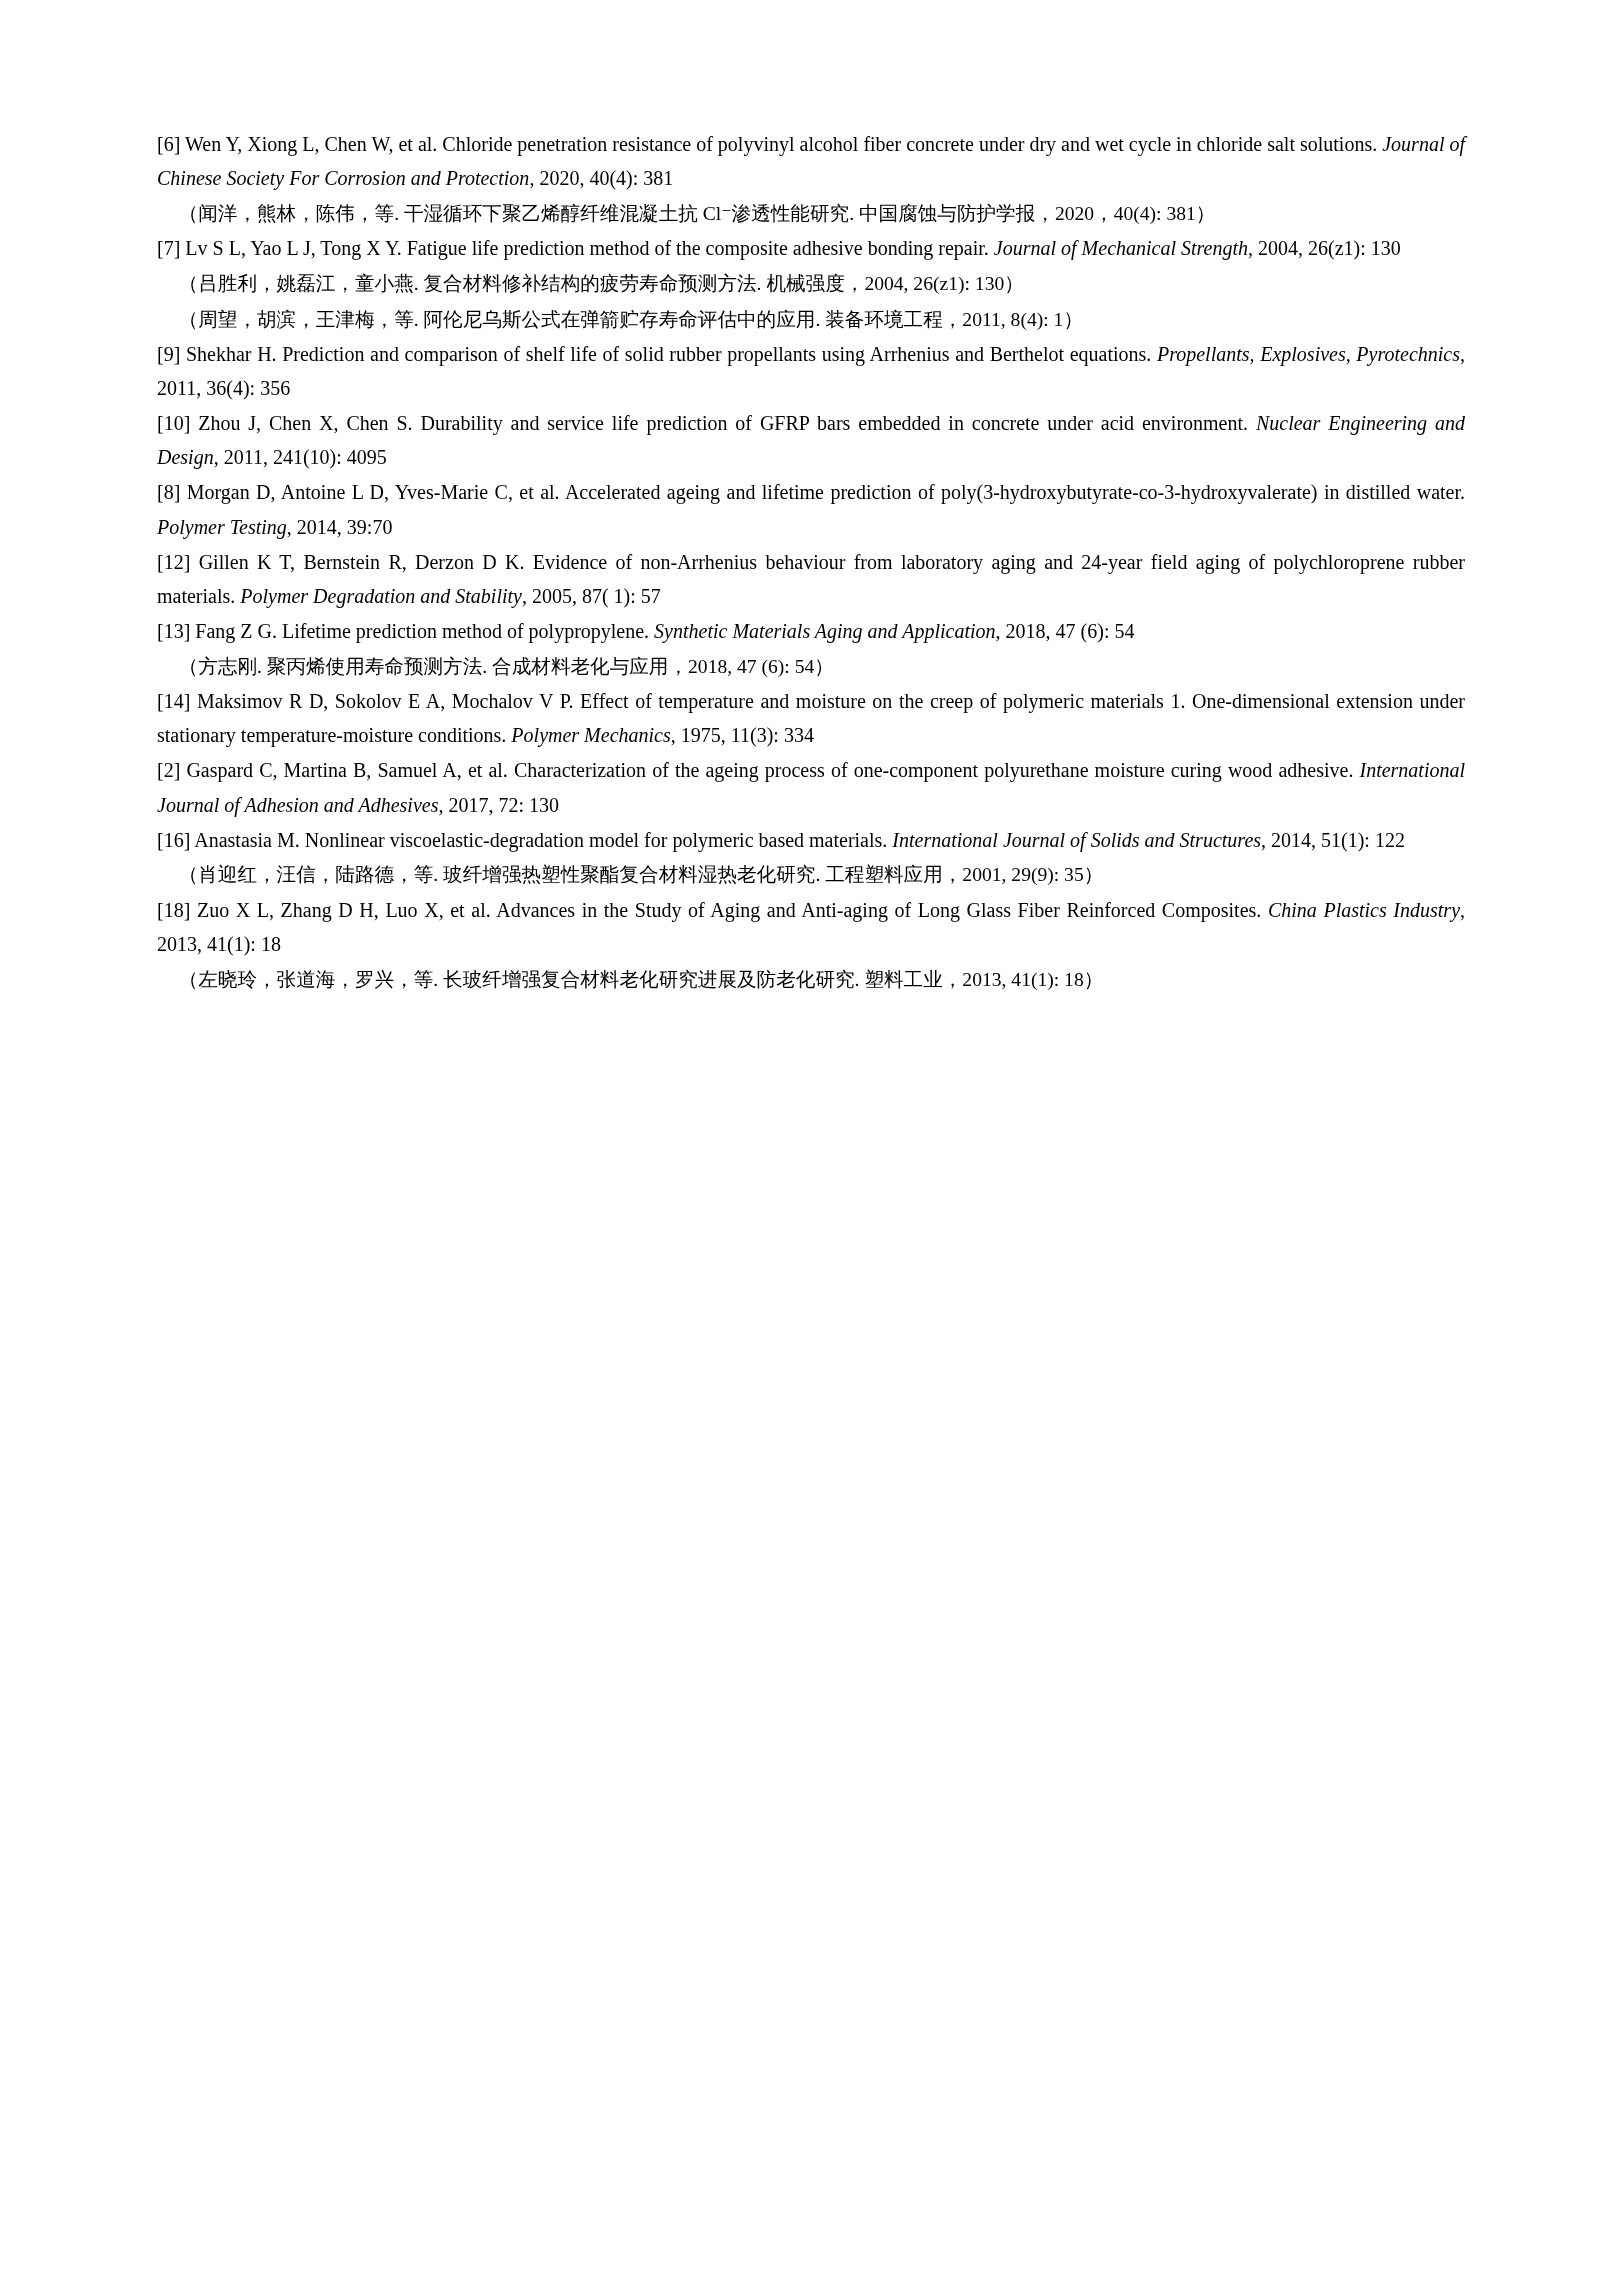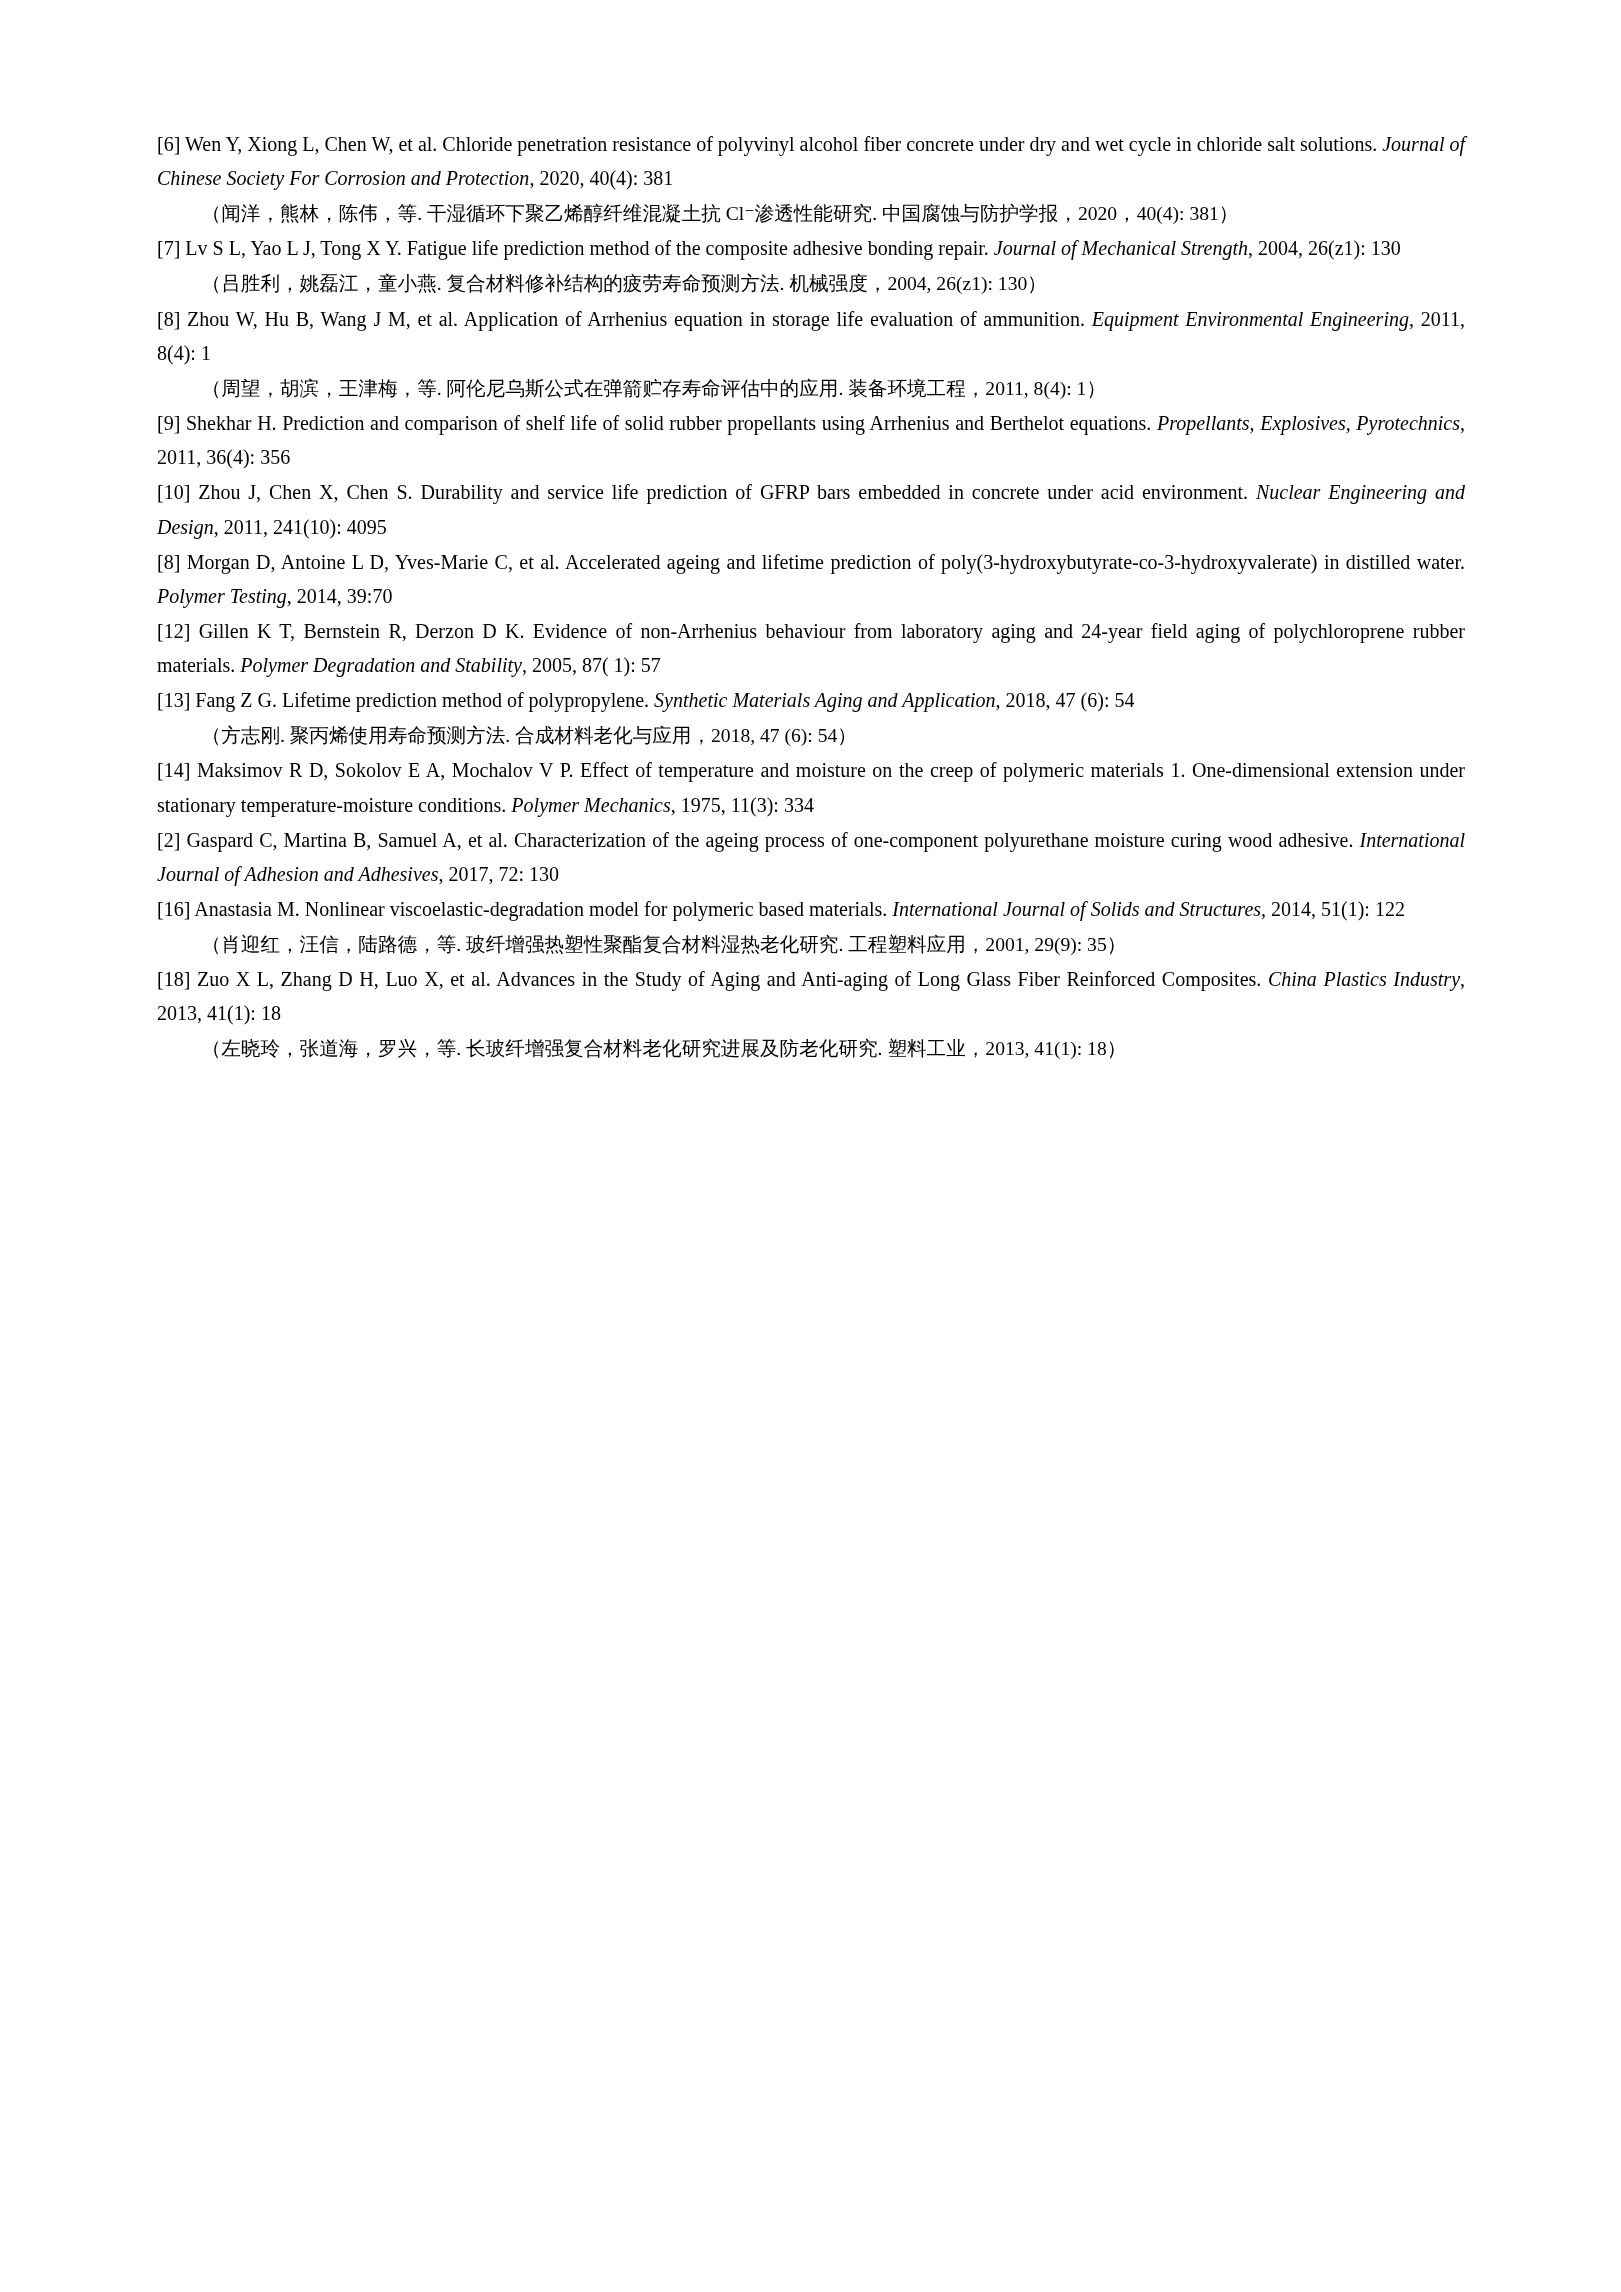--- a/index.html
+++ b/index.html
@@ -34,33 +34,31 @@
   .ref.cn {
     padding-left: 21.6px;
     font-family: "Liberation Serif", "DejaVu Serif", serif;
   }
   .ref i, .it {
     font-style: italic;
   }
   
   .cnt {
     font-size: 19.6px;
-    margin-left: 23px;
   }
 </style>
 </head>
 <body>
 
 <div class="page">
   <div class="refs" id="reference-list">
       <p class="ref"><span>[6]</span><span> </span><span>Wen Y, Xiong L, Chen W, et al. Chloride penetration resistance of polyvinyl alcohol fiber concrete under dry and wet cycle in chloride salt solutions. </span><i>Journal of Chinese Society For Corrosion and Protection</i><span>, 2020, 40(4): 381</span></p>
       <p class="ref cn"><span class="cnt">（闻洋，熊林，陈伟，等. 干湿循环下聚乙烯醇纤维混凝土抗 Cl⁻渗透性能研究. 中国腐蚀与防护学报，2020，40(4): 381）</span></p>
       <p class="ref"><span>[7]</span><span> </span><span>Lv S L, Yao L J, Tong X Y. Fatigue life prediction method of the composite adhesive bonding repair. </span><i>Journal of Mechanical Strength</i><span>, 2004, 26(z1): 130</span></p>
       <p class="ref cn"><span class="cnt">（吕胜利，姚磊江，童小燕. 复合材料修补结构的疲劳寿命预测方法. 机械强度，2004, 26(z1): 130）</span></p>
-      <p class="ref"><span>[8]</span><span> </span><span>Zhou W, Hu B, Wang J M, et al. Application of Arrhenius equation in storage life evaluation of ammunition. </span><i>Equipment Environmental Engineering</i><span>, 2011, 8(4): 1</span></p>
       <p class="ref cn"><span class="cnt">（周望，胡滨，王津梅，等. 阿伦尼乌斯公式在弹箭贮存寿命评估中的应用. 装备环境工程，2011, 8(4): 1）</span></p>
       <p class="ref"><span>[9]</span><span> </span><span>Shekhar H. Prediction and comparison of shelf life of solid rubber propellants using Arrhenius and Berthelot equations. </span><i>Propellants, Explosives, Pyrotechnics</i><span>, 2011, 36(4): 356</span></p>
       <p class="ref"><span>[10]</span><span> </span><span>Zhou J, Chen X, Chen S. Durability and service life prediction of GFRP bars embedded in concrete under acid environment. </span><i>Nuclear Engineering and Design</i><span>, 2011, 241(10): 4095</span></p>
       <p class="ref"><span>[8]</span><span> </span><span>Morgan D, Antoine L D, Yves-Marie C, et al. Accelerated ageing and lifetime prediction of poly(3-hydroxybutyrate-co-3-hydroxyvalerate) in distilled water. </span><i>Polymer Testing</i><span>, 2014, 39:70</span></p>
       <p class="ref"><span>[12]</span><span> </span><span>Gillen K T, Bernstein R, Derzon D K. Evidence of non-Arrhenius behaviour from laboratory aging and 24-year field aging of polychloroprene rubber materials. </span><i>Polymer Degradation and Stability</i><span>, 2005, 87( 1): 57</span></p>
       <p class="ref"><span>[13]</span><span> </span><span>Fang Z G. Lifetime prediction method of polypropylene. </span><i>Synthetic Materials Aging and Application</i><span>, 2018, 47 (6): 54</span></p>
       <p class="ref cn"><span class="cnt">（方志刚. 聚丙烯使用寿命预测方法. 合成材料老化与应用，2018, 47 (6): 54）</span></p>
       <p class="ref"><span>[14]</span><span> </span><span>Maksimov R D, Sokolov E A, Mochalov V P. Effect of temperature and moisture on the creep of polymeric materials 1. One-dimensional extension under stationary temperature-moisture conditions. </span><i>Polymer Mechanics</i><span>, 1975, 11(3): 334</span></p>
       <p class="ref"><span>[2]</span><span> </span><span>Gaspard C, Martina B, Samuel A, et al. Characterization of the ageing process of one-component polyurethane moisture curing wood adhesive. </span><i>International Journal of Adhesion and Adhesives</i><span>, 2017, 72: 130</span></p>
       <p class="ref"><span>[16]</span><span> </span><span>Anastasia M. Nonlinear viscoelastic-degradation model for polymeric based materials. </span><i>International Journal of Solids and Structures</i><span>, 2014, 51(1): 122</span></p>

